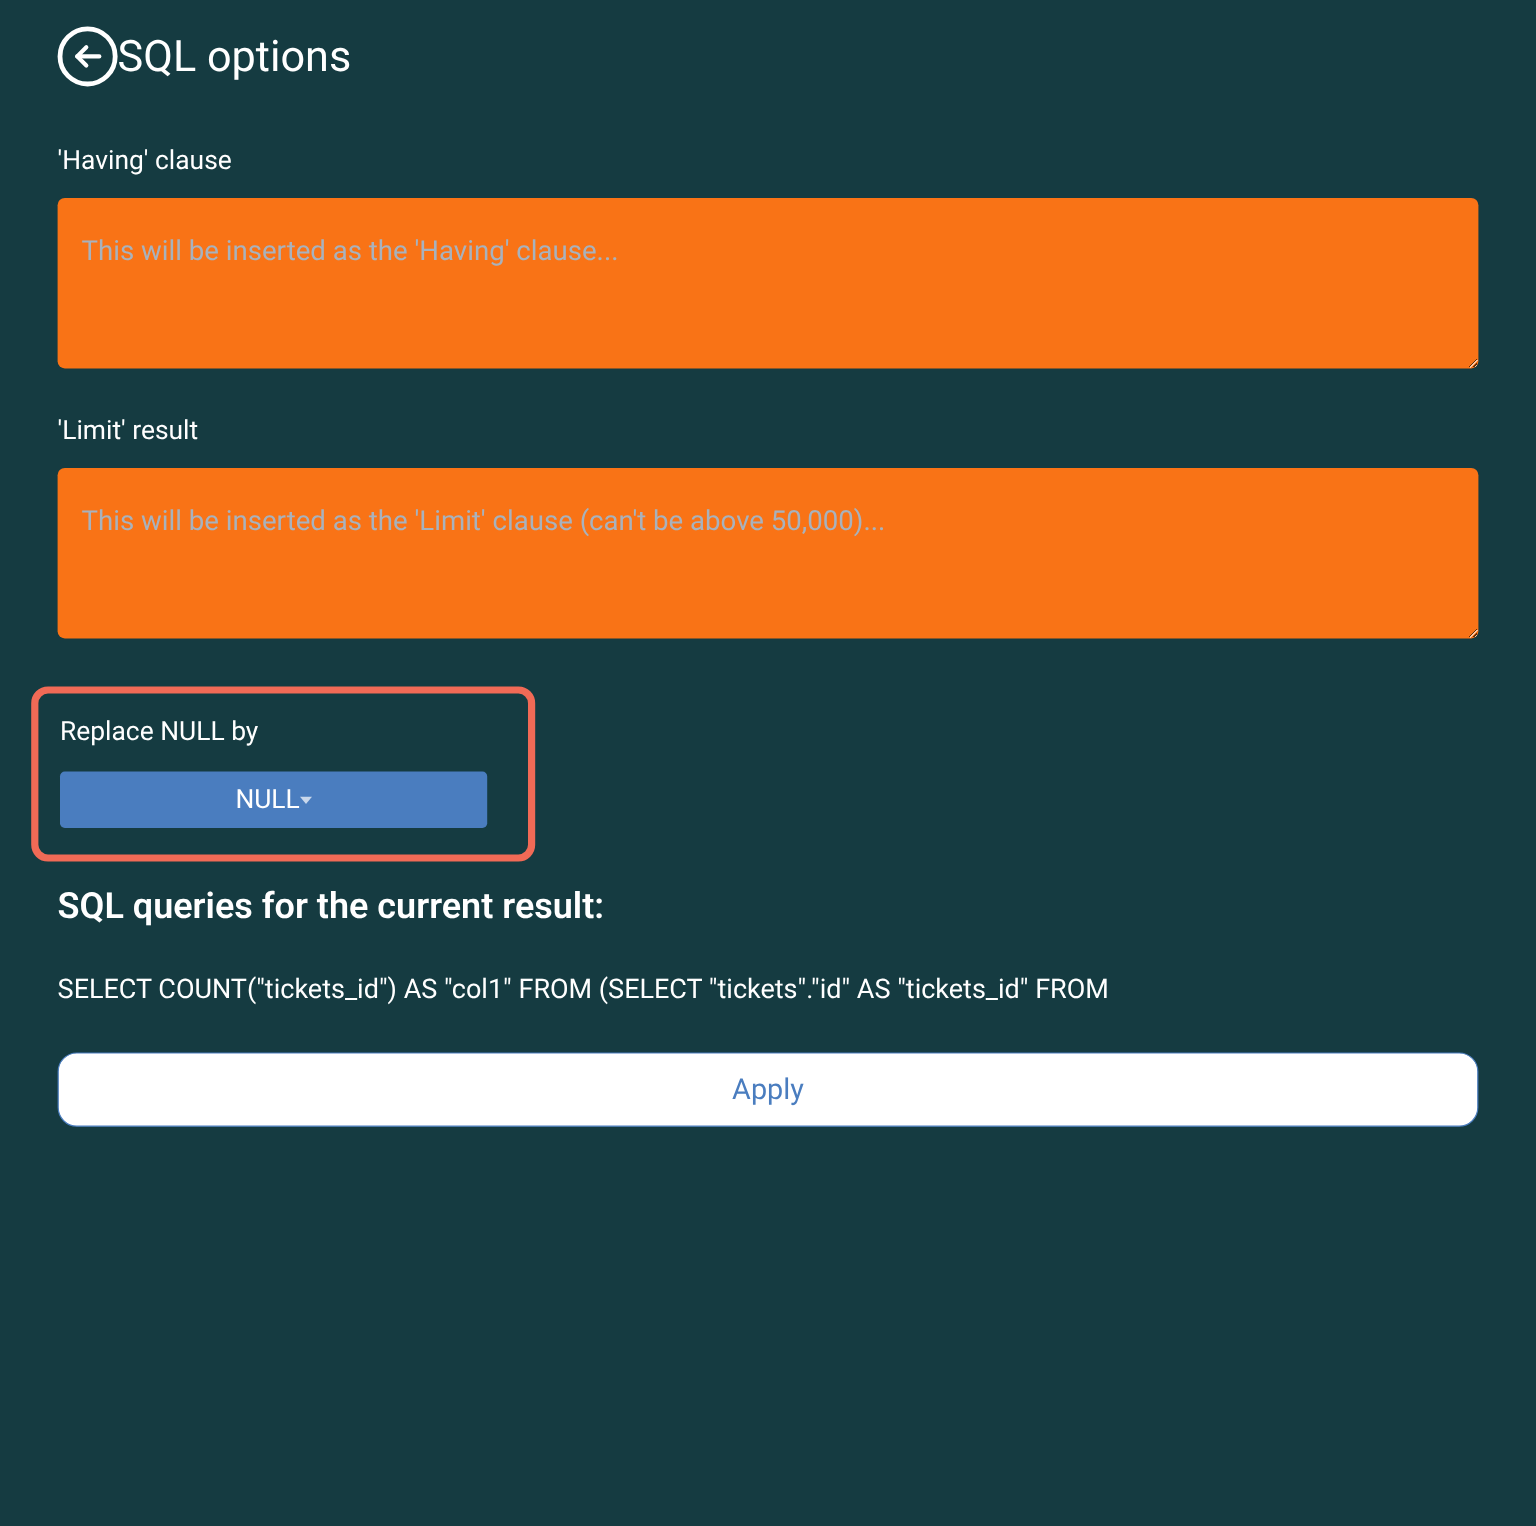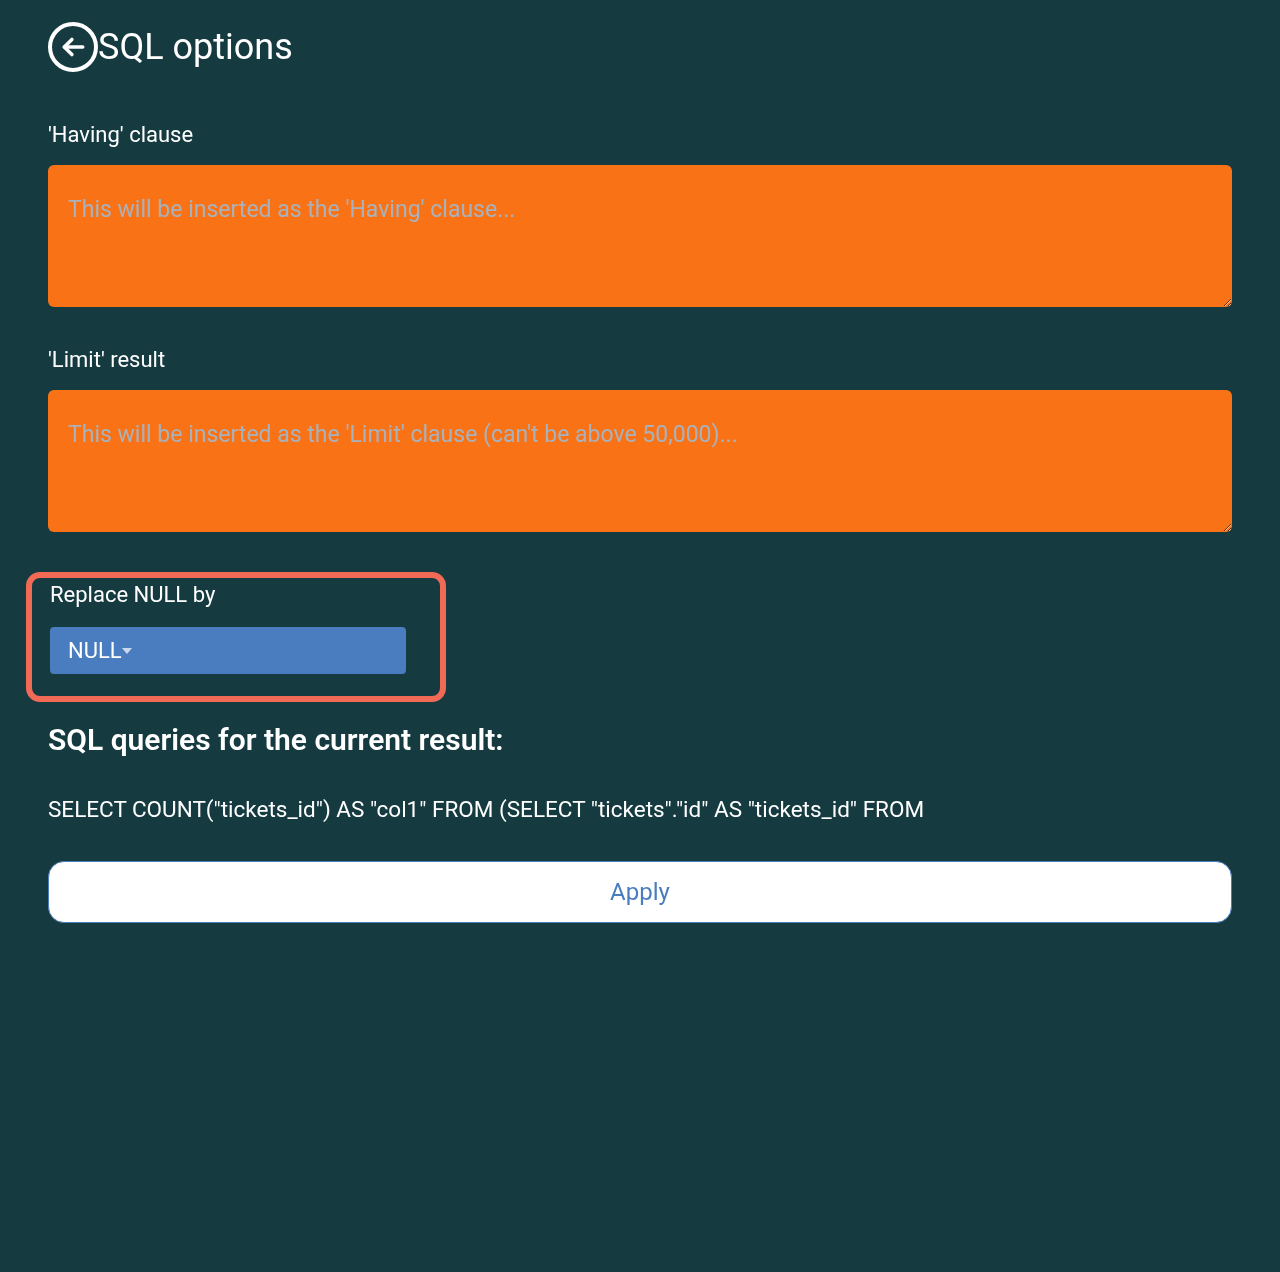--- a/index.html
+++ b/index.html
@@ -60,37 +60,37 @@
       color: #333;
       resize: vertical;
       min-height: 142px;
     }
     .textarea-input::placeholder {
       color: #a8b2bd;
     }
     .highlight-box {
       border: 6px solid #f16a56;
       border-radius: 14px;
-      padding: 4px 18px 22px 18px;
+      padding: 20px 18px 22px 18px;
       margin-left: -22px;
       width: 420px;
       margin-bottom: 20px;
     }
     .highlight-box .field-label {
       margin-bottom: 20px;
     }
     .select-button {
       width: 356px;
       background: #4a7dbf;
       border: none;
       border-radius: 4px;
       padding: 11px 18px;
       display: flex;
       align-items: center;
-      justify-content: flex-start;
+      justify-content: center;
       cursor: pointer;
       font-size: 22px;
       color: #ffffff;
       font-family: inherit;
     }
     .select-button .caret {
       width: 0;
       height: 0;
       border-left: 5px solid transparent;
       border-right: 5px solid transparent;

